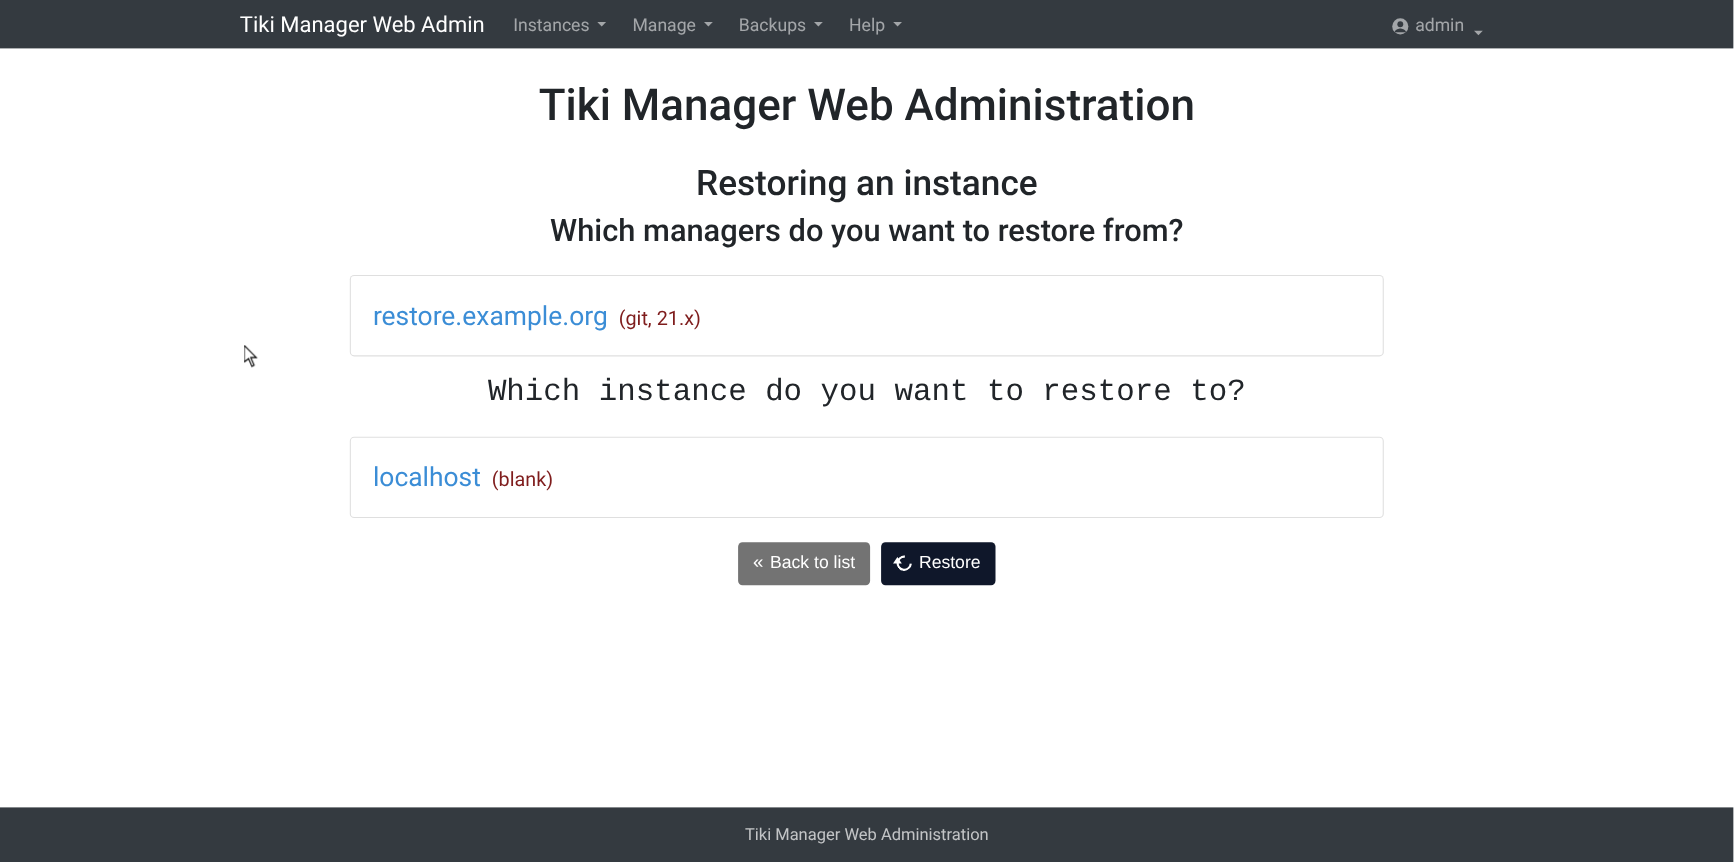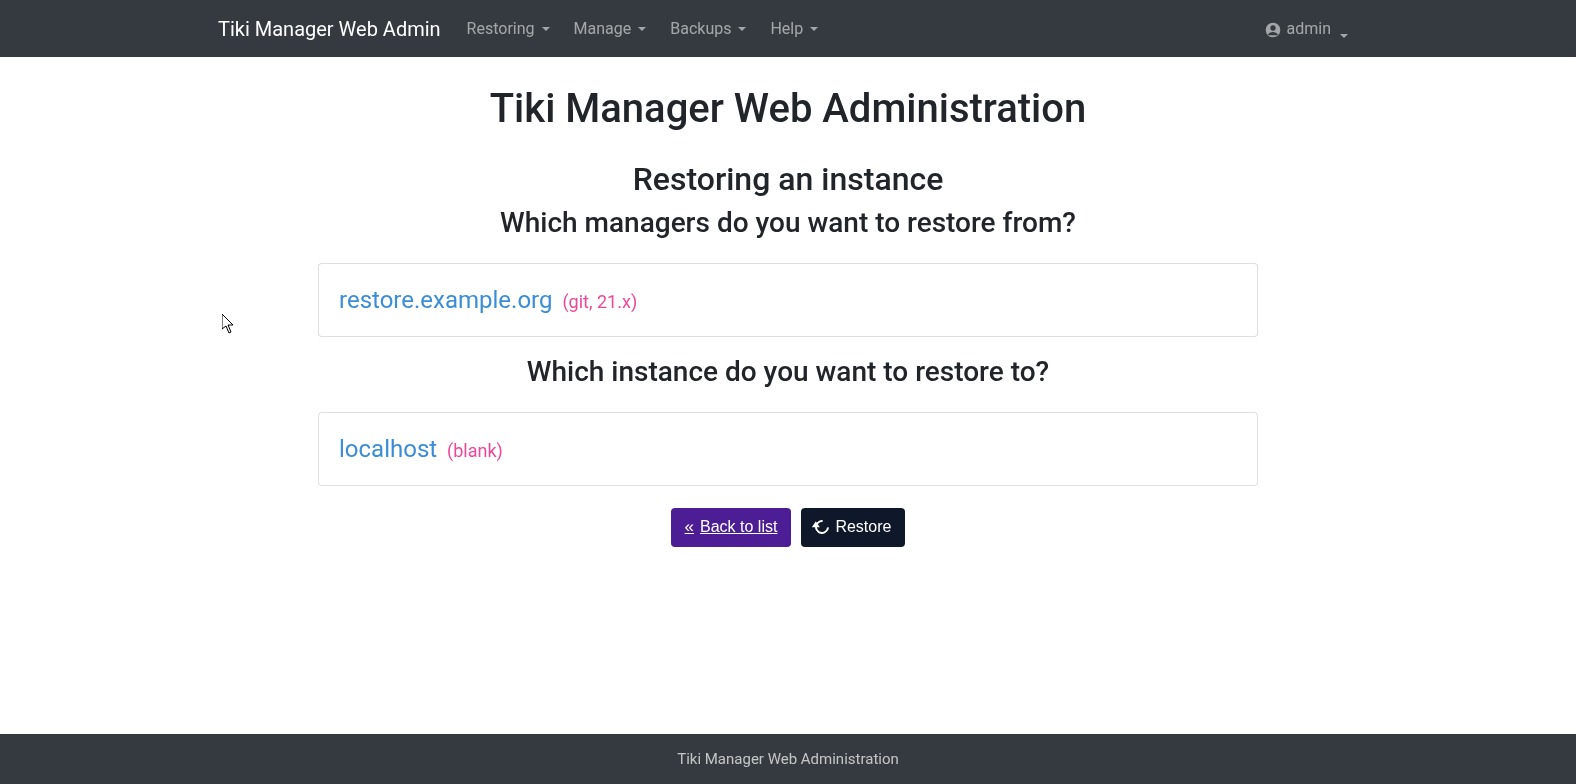--- a/index.html
+++ b/index.html
@@ -10,21 +10,21 @@
       color: #212529;
       background: #fff;
       display: flex;
       flex-direction: column;
       min-height: 784px;
     }
     
     .navbar {
       background: #343a40;
       color: #fff;
-      height: 57px;
+      height: 44px;
       display: flex;
       align-items: center;
       padding: 0 16px;
     }
     .navbar-inner {
       width: 100%;
       max-width: 1140px;
       margin: 0 auto;
       display: flex;
       align-items: center;
@@ -73,37 +73,37 @@
       font-size: 32px;
       font-weight: 500;
       margin-top: 10px;
       margin-bottom: 8px;
     }
     h3.prompt {
       font-size: 28px;
       font-weight: 500;
       margin-bottom: 24px;
     }
-    h3.prompt.second { margin-top: 14px; margin-bottom: 24px; }
+    h3.prompt.second { margin-top: 14px; margin-bottom: 24px; font-family: Liberation Mono, monospace; }
     .card {
       border: 1px solid rgba(0,0,0,.125);
       border-radius: 4px;
       text-align: left;
       padding: 22px 20px;
       margin-bottom: 18px;
       background: #fff;
     }
     .card .inst-link {
       color: #3b8dd6;
       font-size: 24px;
       text-decoration: none;
       cursor: pointer;
     }
     .card .meta {
-      color: #ec4899;
+      color: #7f1d1d;
       font-size: 18px;
       margin-left: 6px;
     }
     .actions {
       margin-top: 22px;
       display: flex;
       justify-content: center;
       gap: 10px;
     }
     .btn {
@@ -111,21 +111,21 @@
       align-items: center;
       gap: 6px;
       padding: 9px 14px;
       border: none;
       border-radius: 4px;
       color: #fff;
       font-size: 16px;
       cursor: pointer;
       line-height: 1.3;
     }
-    .btn-secondary { background: #4c1d95; text-decoration: underline; }
+    .btn-secondary { background: #737373; }
     .btn-success { background: #0f172a; }
     .icon-dbl-left::before { content: "«"; font-size: 17px; line-height:1; }
     .icon-undo {
       display: inline-block;
       width: 14px; height: 14px;
       border: 2px solid #fff;
       border-right-color: transparent;
       border-radius: 50%;
       position: relative;
       transform: rotate(-40deg);
@@ -158,21 +158,21 @@
     }
   </style>
 </head>
 <body>
 
 <nav class="navbar">
   <div class="navbar-inner">
     <a class="brand">Tiki Manager Web Admin</a>
     <div class="nav-items">
       <div class="nav-link">
-        <span>Restoring</span>
+        <span>Instances</span>
         <span class="caret"></span>
       </div>
       <div class="nav-link">
         <span>Manage</span>
         <span class="caret"></span>
       </div>
       <div class="nav-link">
         <span>Backups</span>
         <span class="caret"></span>
       </div>

